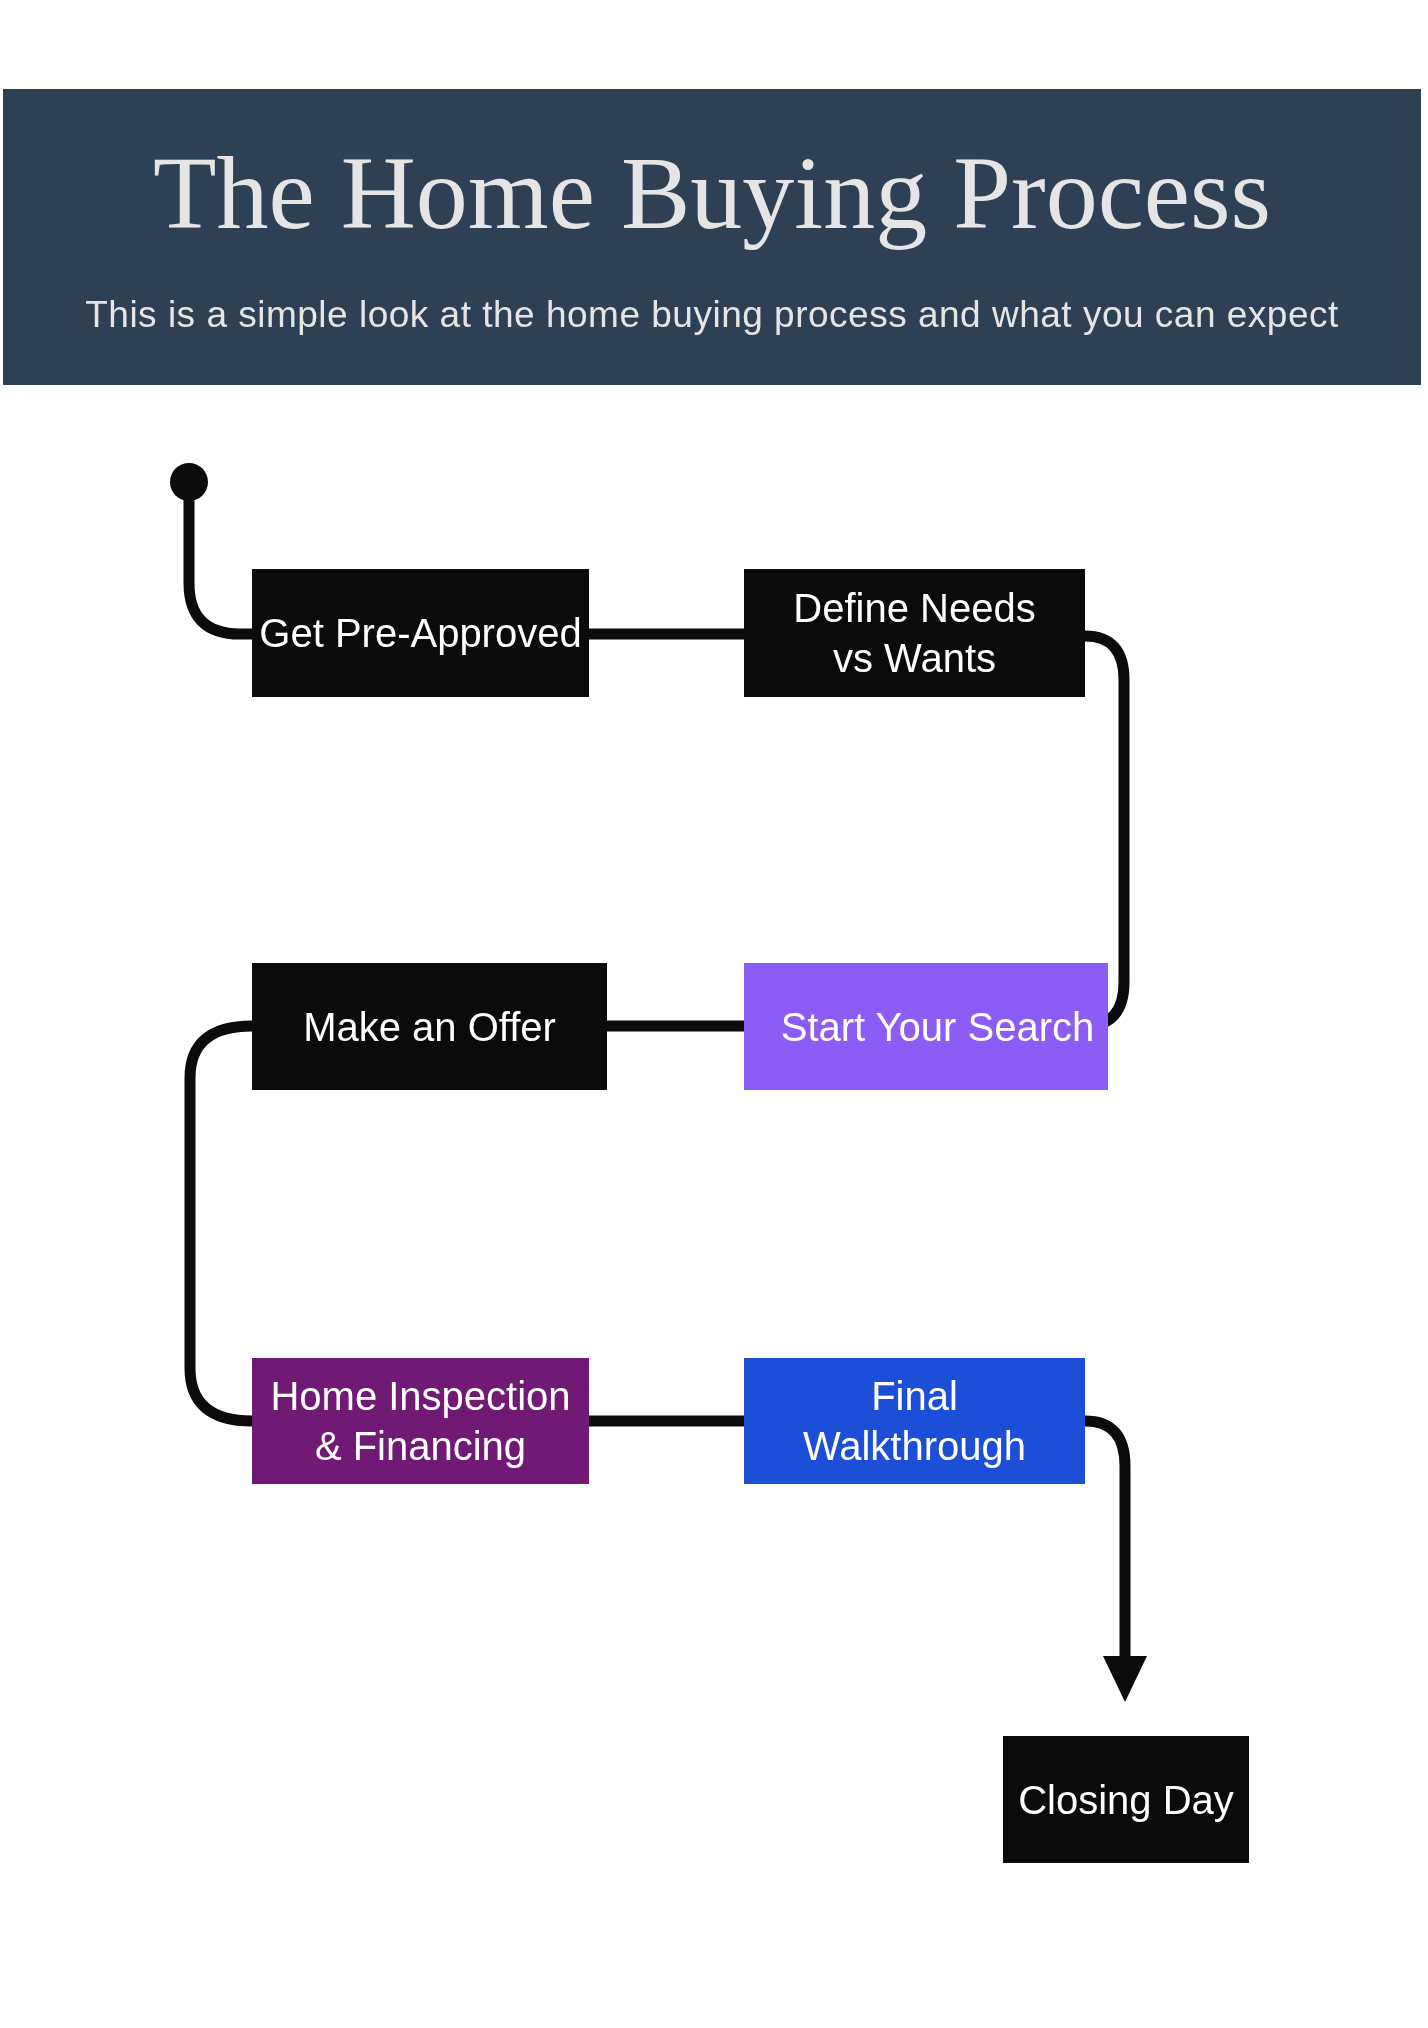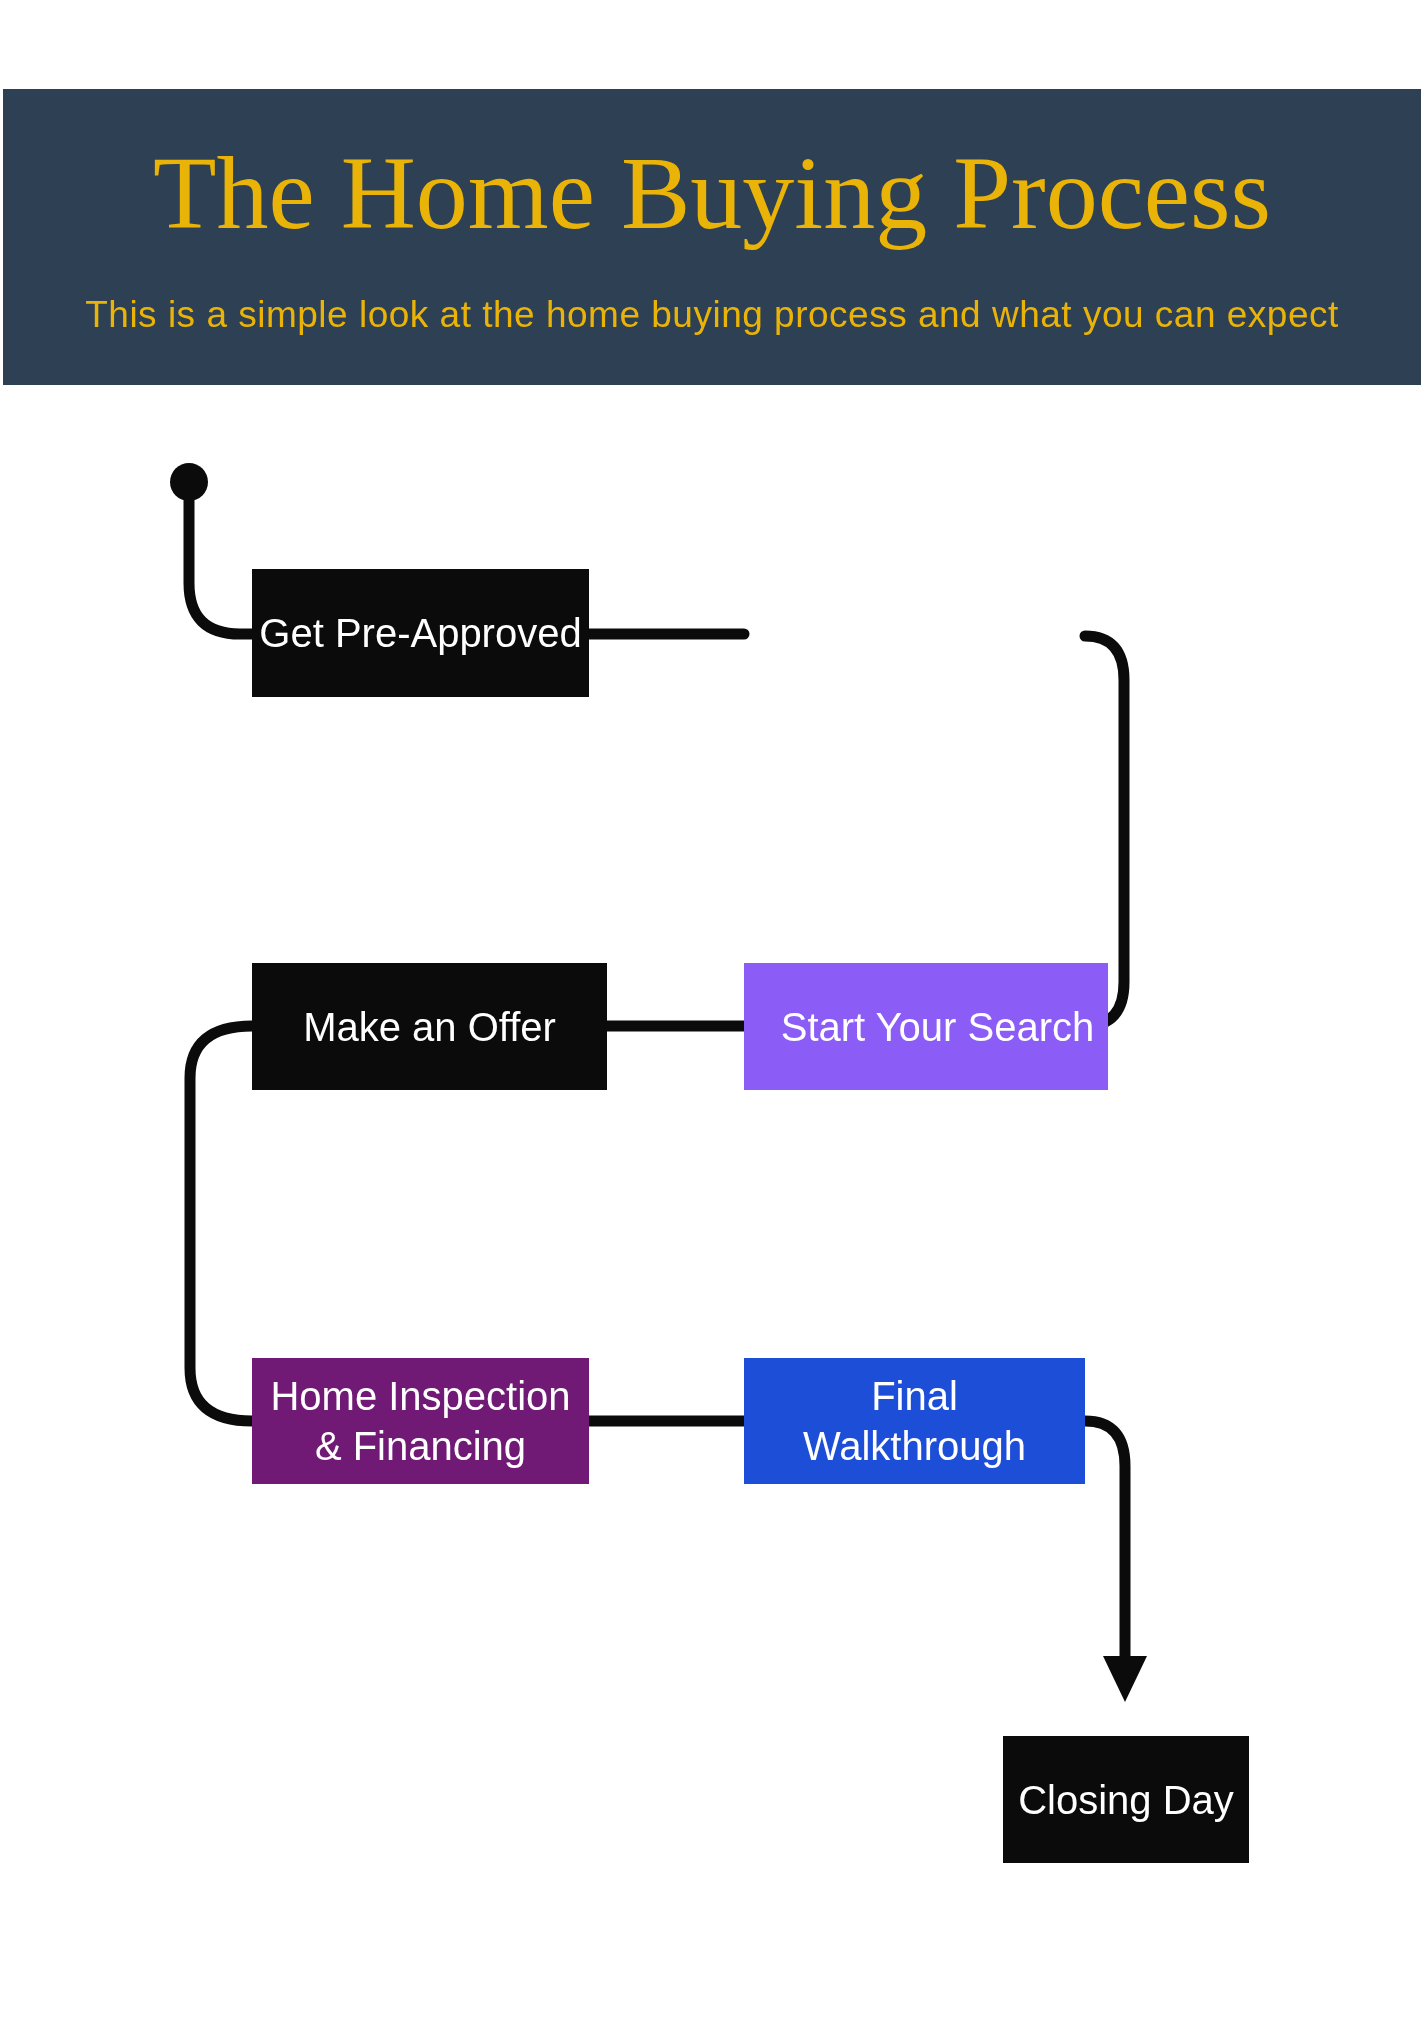--- a/index.html
+++ b/index.html
@@ -11,21 +11,21 @@
     overflow: hidden;
     font-family: "Liberation Sans", "DejaVu Sans", sans-serif;
   }
   .header-band {
     position: absolute;
     top: 89px;
     left: 3px;
     right: 7px;
     height: 296px;
     background: #2e4054;
-    color: #eab308;
+    color: #e5e5e5;
     text-align: center;
   }
   .page-title {
     margin-top: 52px;
     font-family: "Liberation Serif", "DejaVu Serif", serif;
     font-size: 104px;
     font-weight: 400;
     line-height: 1.0;
     letter-spacing: 0px;
     white-space: nowrap;
@@ -84,20 +84,24 @@
       <path d="M589 1421 H744"></path>
       <path d="M1085 1421 Q1125 1421 1125 1466 V1660"></path>
     </g>
     <circle cx="189" cy="482" r="19" fill="#0b0b0b"></circle>
     <polygon points="1103,1656 1147,1656 1125,1702" fill="#0b0b0b"></polygon>
   </svg>
 
   <div class="step-box box-1" style="background: rgb(11, 11, 11);">
     <span>Get Pre-Approved</span>
   </div>
+  <div class="step-box box-2" style="background: rgb(11, 11, 11);">
+    <span>Define Needs
+vs Wants</span>
+  </div>
   <div class="step-box box-3" style="background: #8b5cf6; padding-left: 23px;">
     <span>Start Your Search</span>
   </div>
   <div class="step-box box-4" style="background: rgb(11, 11, 11);">
     <span>Make an Offer</span>
   </div>
   <div class="step-box box-5" style="background: #701a75;">
     <span>Home Inspection
 &amp; Financing</span>
   </div>

